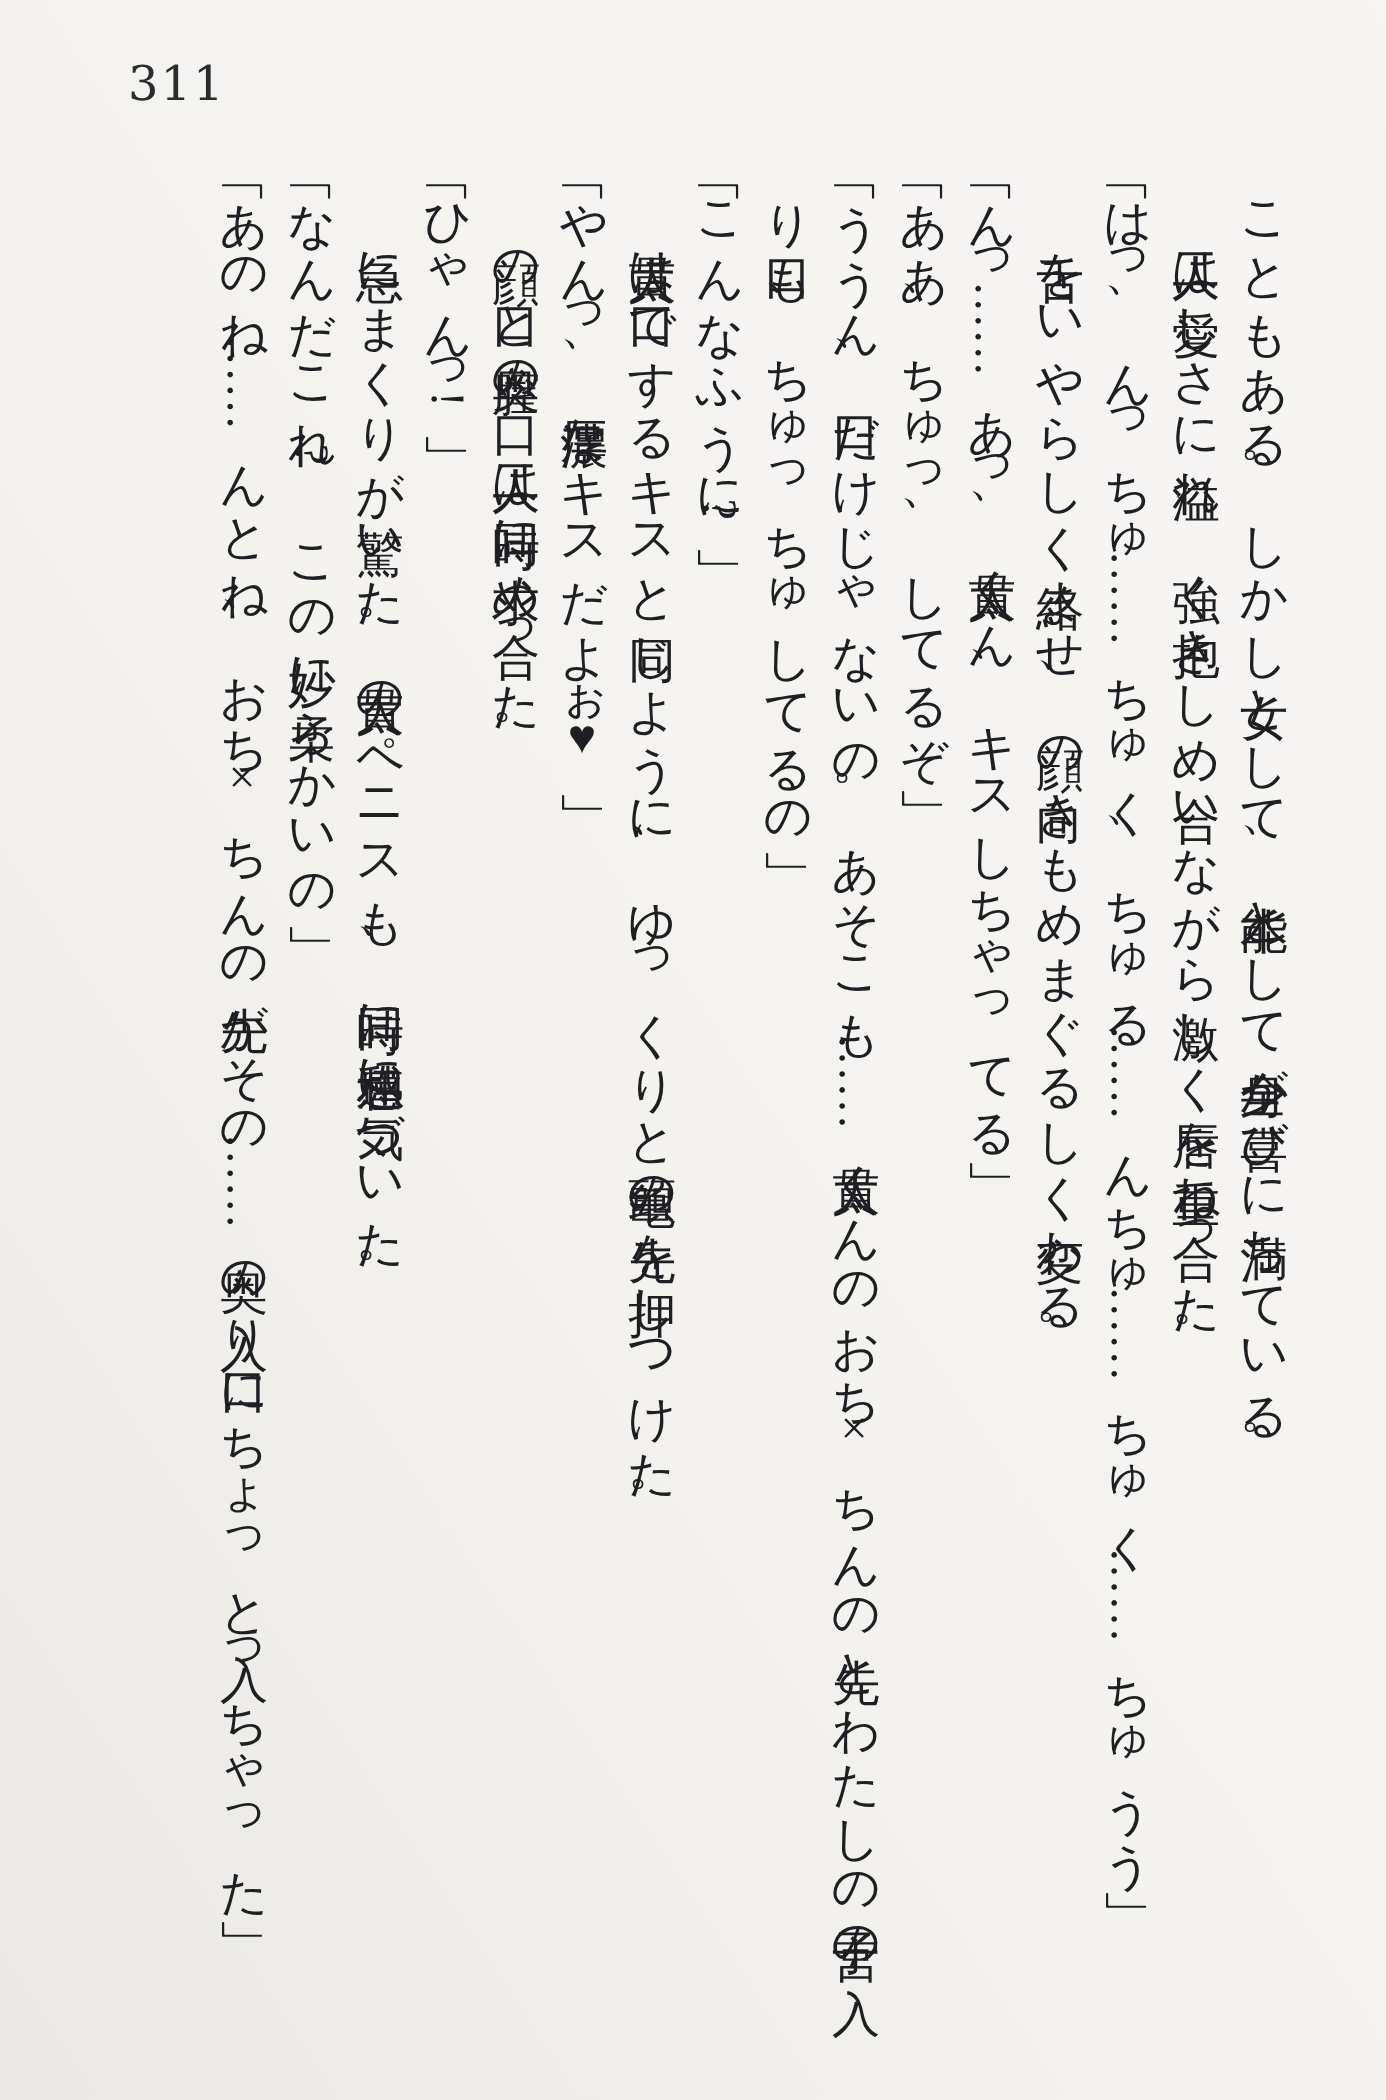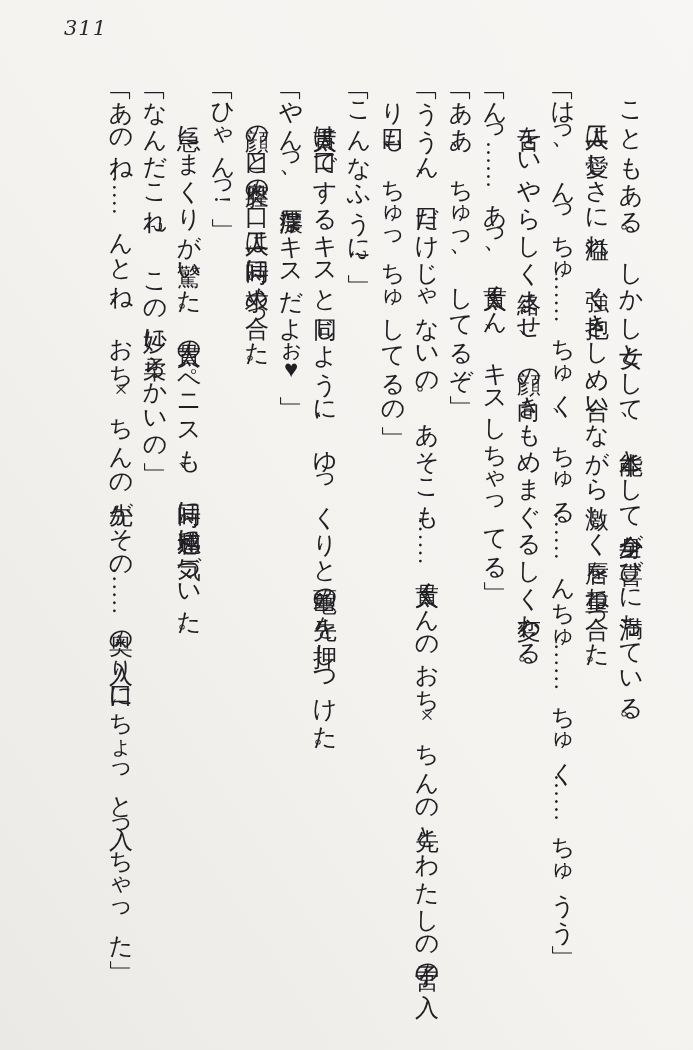--- a/index.html
+++ b/index.html
@@ -13,24 +13,23 @@
     background: linear-gradient(to bottom left, #f7f6f4 0%, #f3f2ef 55%, #eae9e6 100%);
     font-family: "Liberation Serif", "DejaVu Serif", serif;
   }
   .page {
     position: relative;
     width: 693px;
     height: 1050px;
   }
   .page-number {
     position: absolute;
-    top: 16px;
+    top: 28px;
     left: 64px;
-    font-size: 21px;
-    font-style: italic;
+    font-size: 24px;
     letter-spacing: 1px;
     color: #2b2b2f;
     font-family: "DejaVu Serif", "Liberation Serif", serif;
   }
   .text-block {
     position: absolute;
     top: 85px;
     right: 45px;
     height: 912px;
     writing-mode: vertical-rl;

